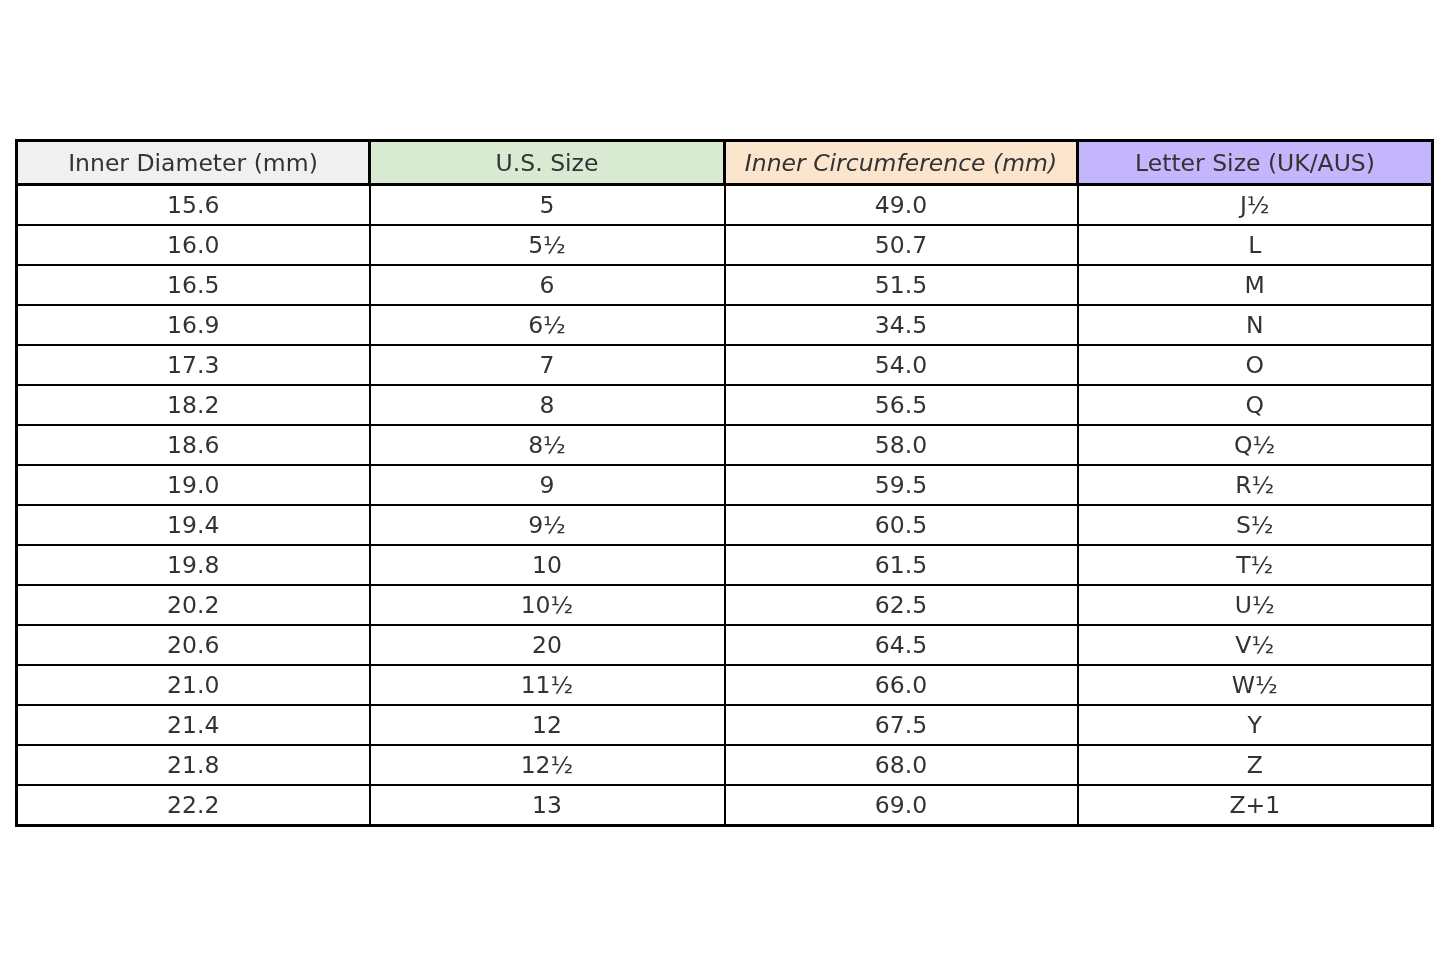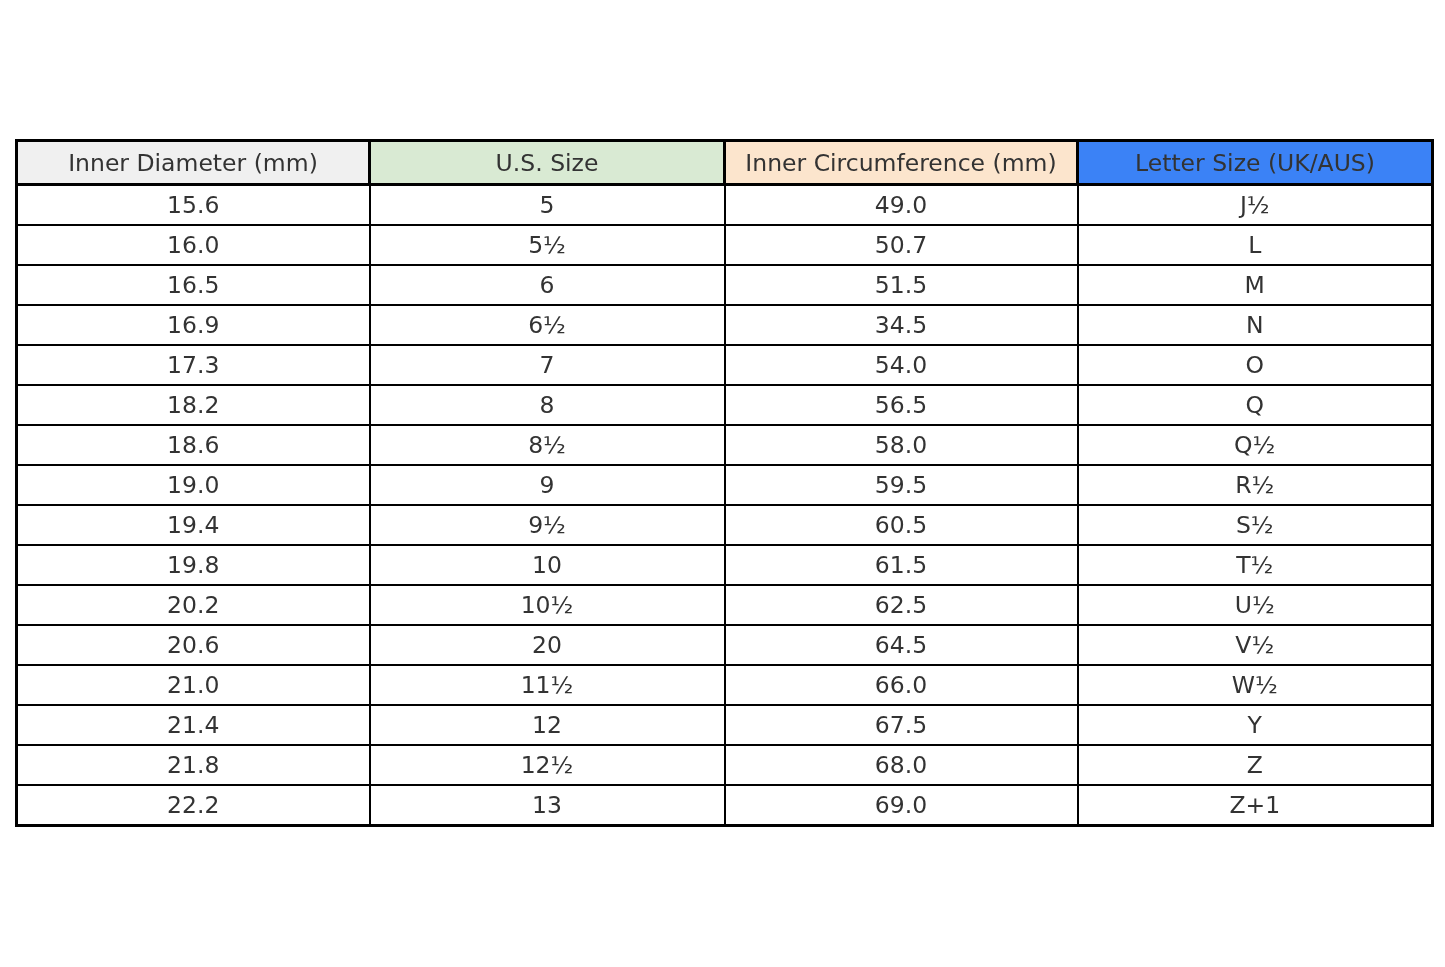--- a/index.html
+++ b/index.html
@@ -44,22 +44,22 @@
     border-right: 3px solid #000000;
     border-bottom: 3px solid #000000;
     padding: 0 4px;
     white-space: nowrap;
     overflow: hidden;
   }
   thead th:last-child { border-right: none; }
 
   th.h-diameter      { background: #f0f0f0; }
   th.h-ussize        { background: #d9ead3; }
-  th.h-circumference { background: #fce5cd; }
-  th.h-letter        { background: #3b82f6; }
+  th.h-circumference { background: #fce5cd; font-style: italic; }
+  th.h-letter        { background: #c4b5fd; }
 
   tbody td {
     height: 38px;
     font-size: 23.5px;
     color: #333333;
     text-align: center;
     vertical-align: middle;
     background: #ffffff;
     border-right: 2px solid #000000;
     border-bottom: 2px solid #000000;

